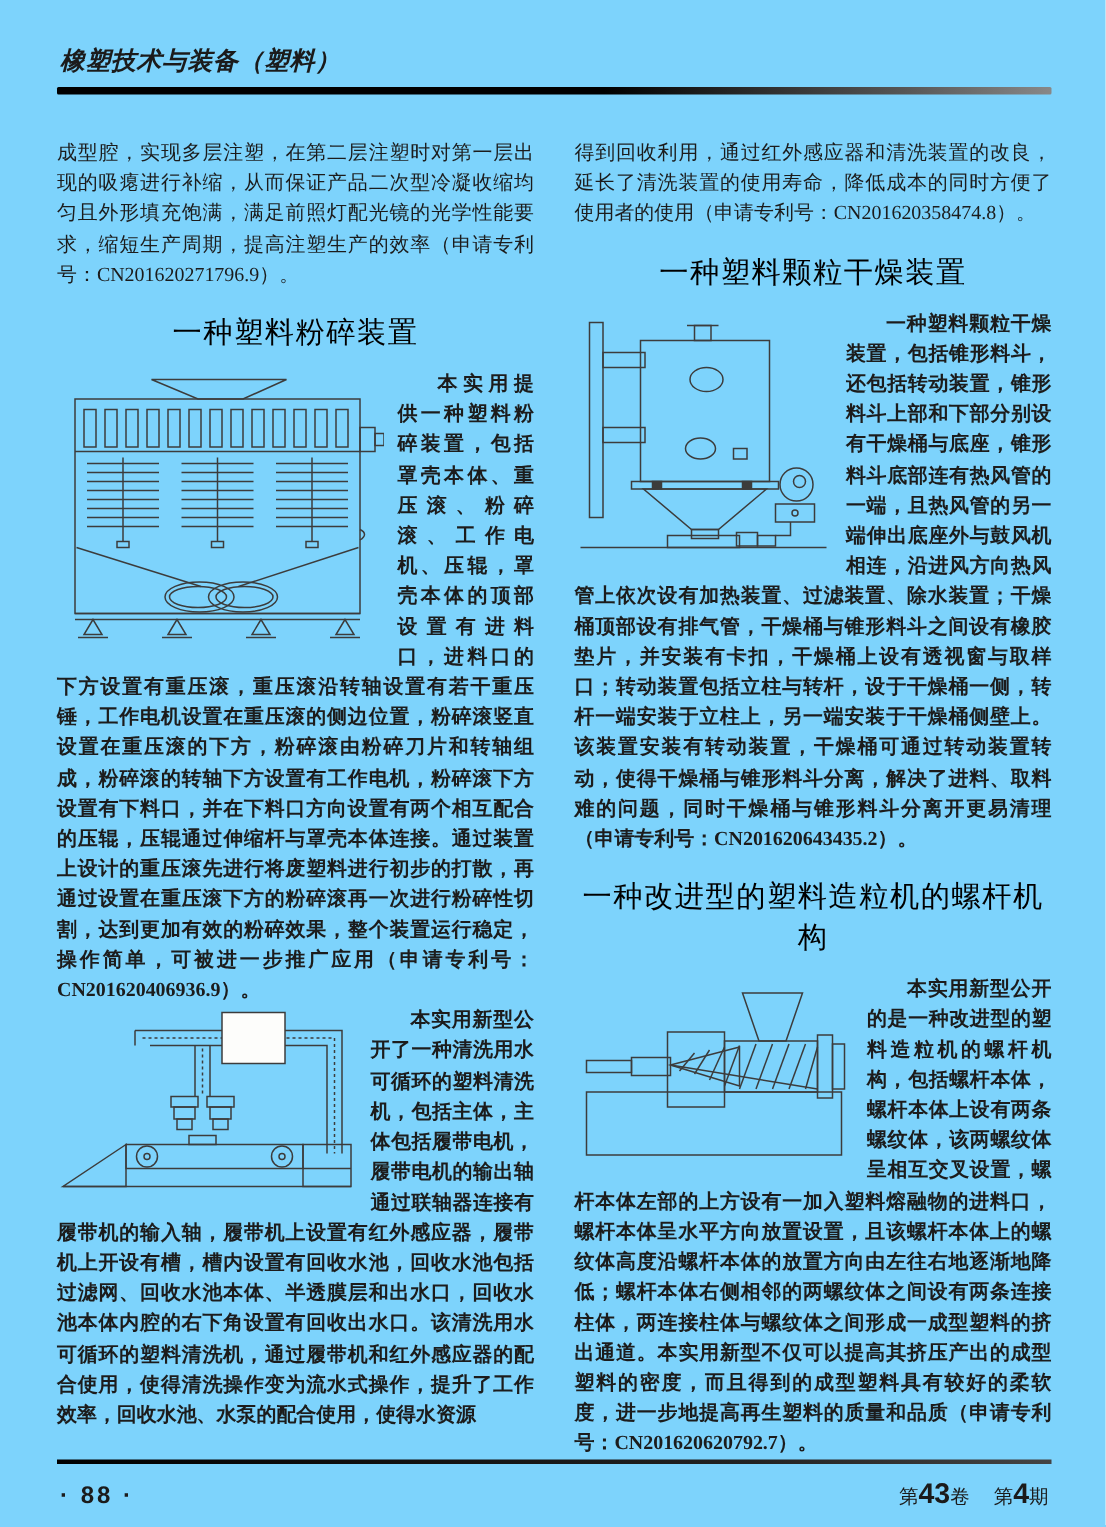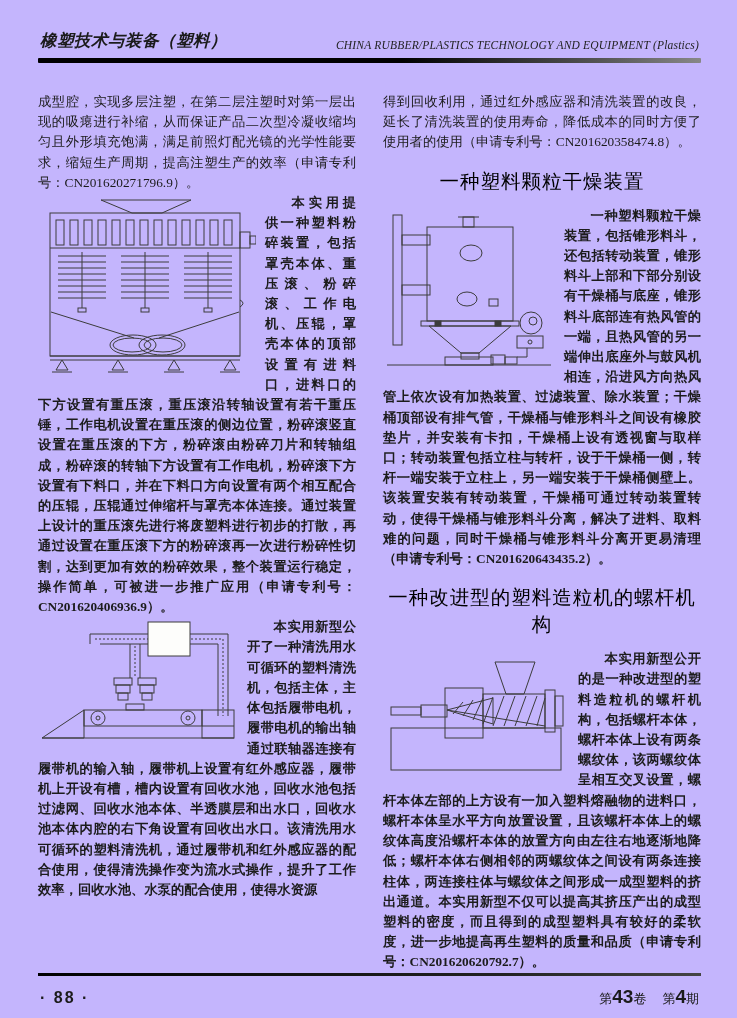--- a/index.html
+++ b/index.html
@@ -1,20 +1,20 @@
 <!DOCTYPE html>
 <html><head>
 <meta charset="utf-8">
 <style>
   html,body{margin:0;padding:0;background:#f4f3f1;}
   .page{
     position:relative;
     width:737px;height:1018px;
     box-sizing:border-box;
-    background:#c4b5fd;
+    background:#7dd3fc;
     padding:30px 36px 0 38px;
     font-family:"Liberation Serif","DejaVu Serif",serif;
     color:#1b1b1b;
     display:flex;flex-direction:column;
     overflow:hidden;
   }
   
   .header-row{display:flex;justify-content:space-between;align-items:flex-end;padding:0 2px 6px 2px;}
   .journal-cn{font-family:"Liberation Sans","DejaVu Sans",sans-serif;font-weight:bold;font-style:italic;font-size:16.5px;letter-spacing:.5px;}
   .journal-en{font-style:italic;font-size:11.5px;color:#222;letter-spacing:.2px;padding-bottom:1px;}
@@ -47,30 +47,30 @@
   .diagram-stroke{stroke:#3c3c3c;fill:none;stroke-width:1;}
 </style>
 </head>
 <body>
 
 <div class="page">
 
   <header>
     <div class="header-row">
       <div class="journal-cn">橡塑技术与装备（塑料）</div>
-      <div class="journal-en">CHINA RUBBER/PLASTICS  TECHNOLOGY  AND EQUIPMENT (Plastics)</div>
     </div>
     <div class="header-rule"></div>
   </header>
 
   <main class="columns">
 
     <section class="col">
       <p class="body-text">成型腔，实现多层注塑，在第二层注塑时对第一层出现的吸瘪进行补缩，从而保证产品二次型冷凝收缩均匀且外形填充饱满，满足前照灯配光镜的光学性能要求，缩短生产周期，提高注塑生产的效率（申请专利号：CN201620271796.9）。</p>
 
+      <h2 class="article-title">一种塑料粉碎装置</h2>
       <div class="article-body">
         <div class="figure">
           <svg width="218" height="186" viewBox="0 0 218 186">
             <g class="diagram-stroke">
 
               <path d="M63,4 L153,4 L124,17 L94,17 Z"></path>
 
               <rect x="12" y="17" width="190" height="143"></rect>
 
               <line x1="12" y1="52" x2="202" y2="52"></line>

